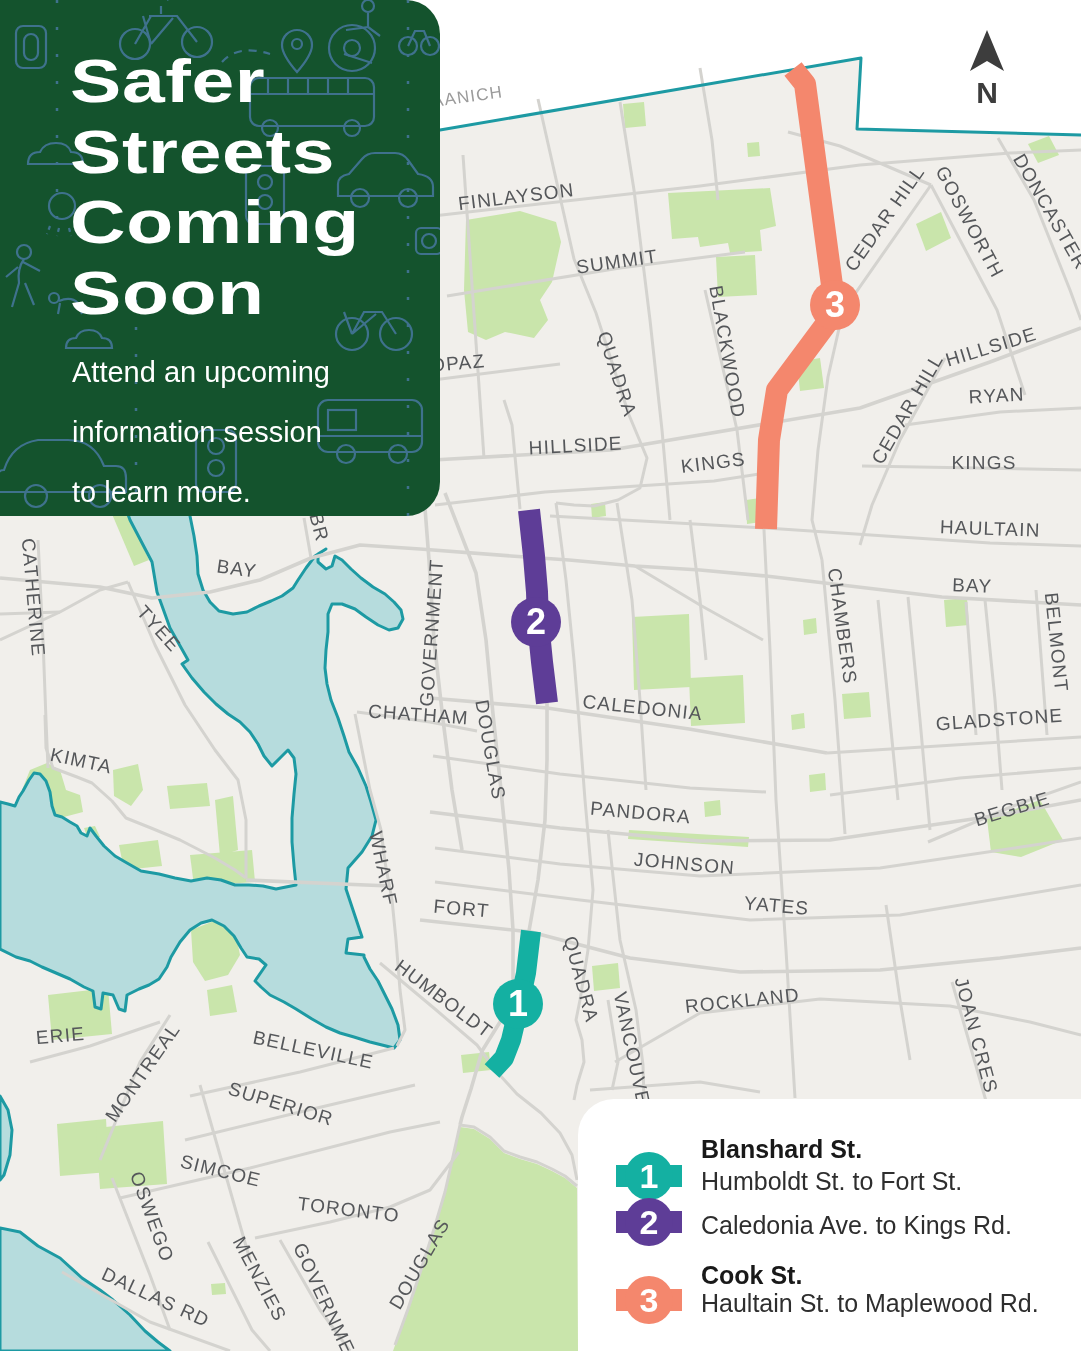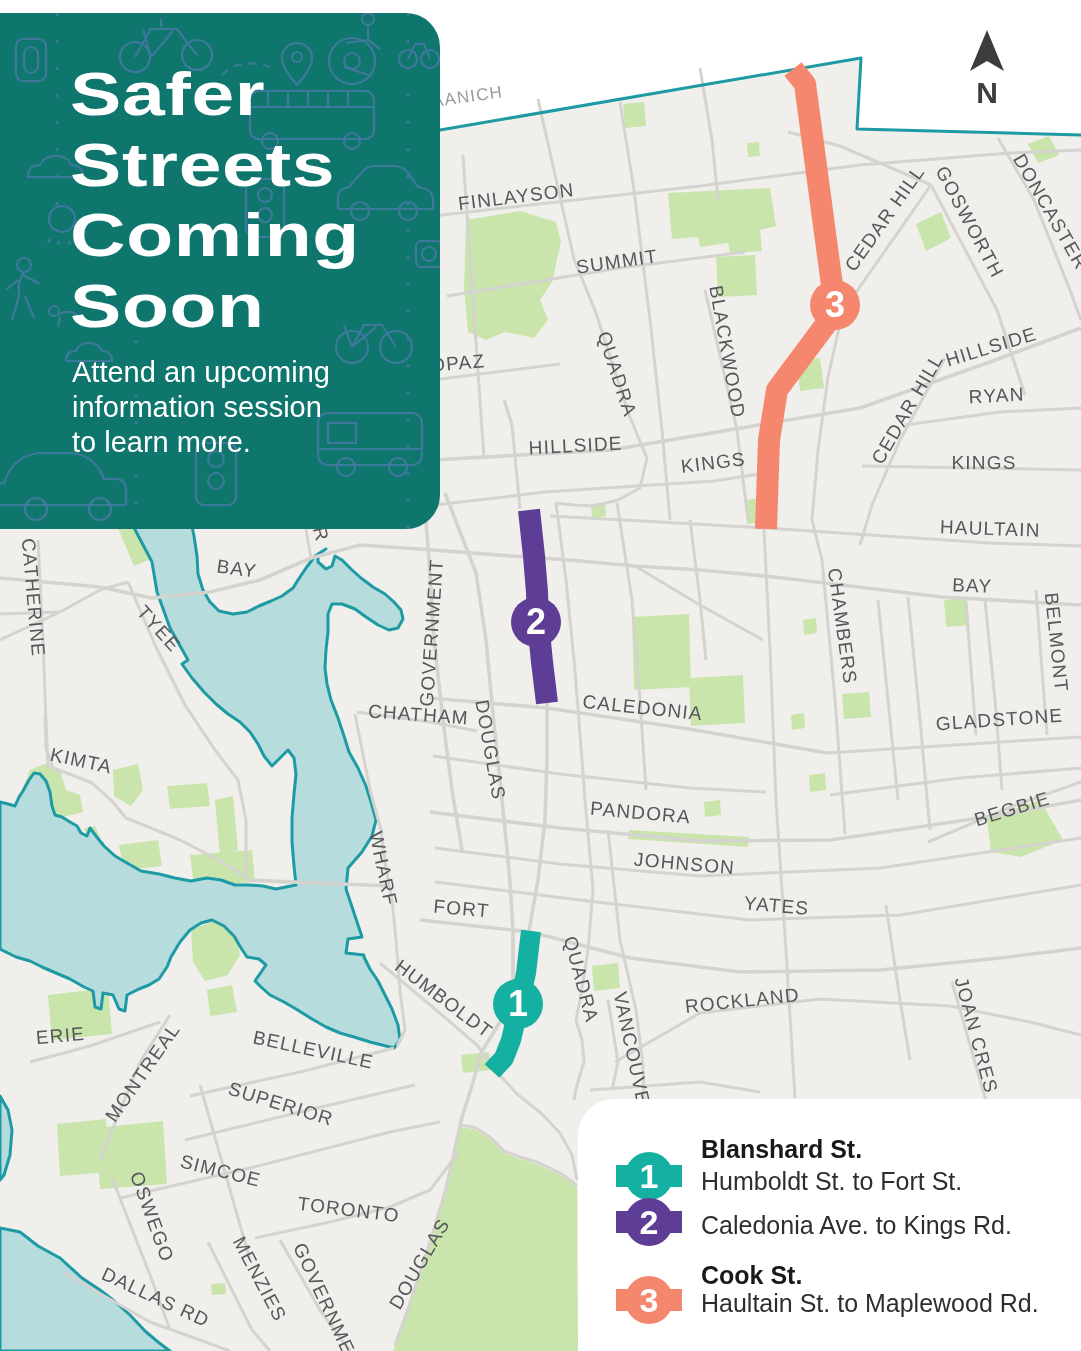--- a/index.html
+++ b/index.html
@@ -1,19 +1,19 @@
 <!DOCTYPE html>
 <html><head><meta charset="utf-8"><style>
 html,body{margin:0;padding:0;}
 body{width:1081px;height:1351px;overflow:hidden;position:relative;font-family:"Liberation Sans",sans-serif;background:#f1efeb;}
 .mapsvg{position:absolute;left:0;top:0;}
-.banner{position:absolute;left:0;top:13px;width:440px;height:516px;background:#0f766e;border-radius:0 34px 34px 0;overflow:hidden;}
+.banner{position:absolute;left:0;top:0;width:440px;height:516px;background:#14532d;border-radius:0 34px 34px 0;overflow:hidden;}
 .patsvg{position:absolute;left:0;top:0;}
 .btitle{position:absolute;left:70px;top:46px;color:#fff;font-weight:bold;font-size:61px;line-height:70.5px;letter-spacing:0.5px;transform:scaleX(1.26);transform-origin:left top;}
-.bsub{position:absolute;left:72px;top:342px;color:#fff;font-size:29px;line-height:35px;}
+.bsub{position:absolute;left:72px;top:342px;color:#fff;font-size:29px;line-height:60px;}
 .legend{position:absolute;left:578px;top:1099px;width:503px;height:252px;background:#fff;border-radius:36px 0 0 0;}
 </style></head>
 <body>
 
 <svg class="mapsvg" width="1081" height="1351" viewBox="0 0 1081 1351" font-family="Liberation Sans, sans-serif">
 
 <rect x="0" y="0" width="1081" height="1351" fill="#f1efeb"></rect>
 
 <polygon points="0,0 1081,0 1081,135 857,129 861,58 440,130 0,205" fill="#ffffff"></polygon>
 

